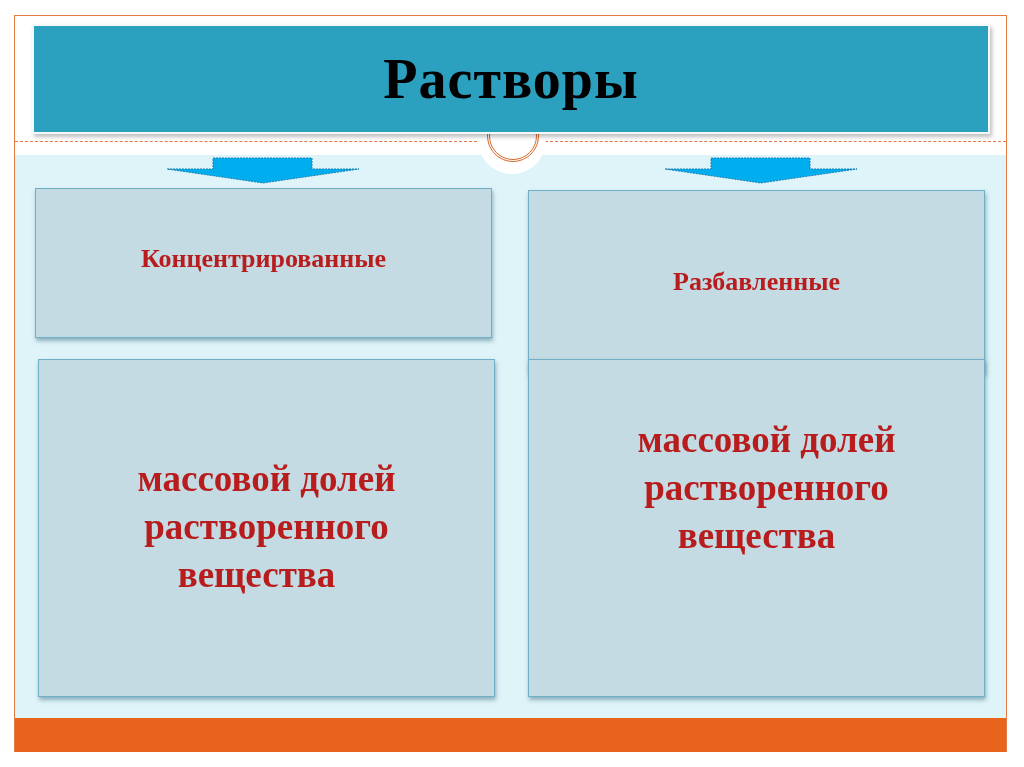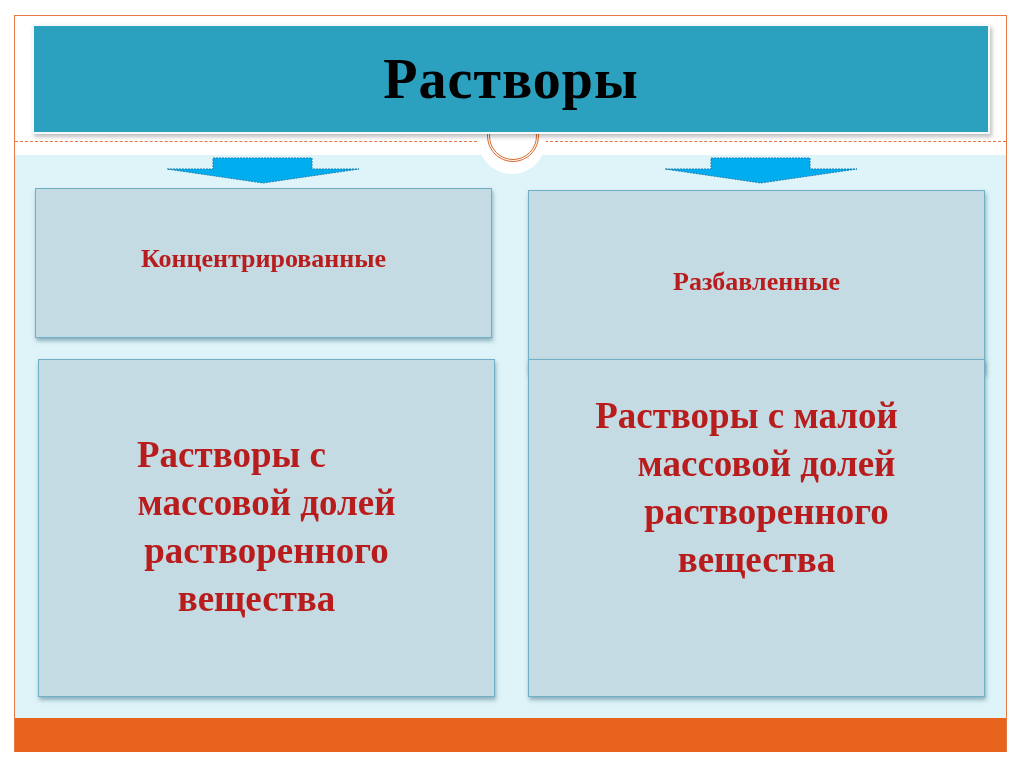--- a/index.html
+++ b/index.html
@@ -51,28 +51,26 @@
 
 <div class="box small" style="left:35px;top:188px;width:457px;height:150px;">
   <span style="margin-top:-8px">Концентрированные</span>
 </div>
 <div class="box small" style="left:528px;top:190px;width:457px;height:183px;">
   <span>Разбавленные</span>
 </div>
 
 <div class="box big" style="left:38px;top:359px;width:457px;height:338px;">
   <div style="margin-top:-2px">
-    <span class="big-text" style="margin-left:-70px">Растворы с</span>
     <span class="big-text">массовой долей</span>
     <span class="big-text">растворенного</span>
     <span class="big-text" style="margin-left:-20px">вещества</span>
   </div>
 </div>
 <div class="box big" style="left:528px;top:359px;width:457px;height:338px;">
   <div style="margin-top:-80px">
-    <span class="big-text" style="margin-left:-20px">Растворы с малой</span>
     <span class="big-text" style="margin-left:20px">массовой долей</span>
     <span class="big-text" style="margin-left:20px">растворенного</span>
     <span class="big-text">вещества</span>
   </div>
 </div>
 
 <div class="footer-band"></div>
 
 </body></html>

